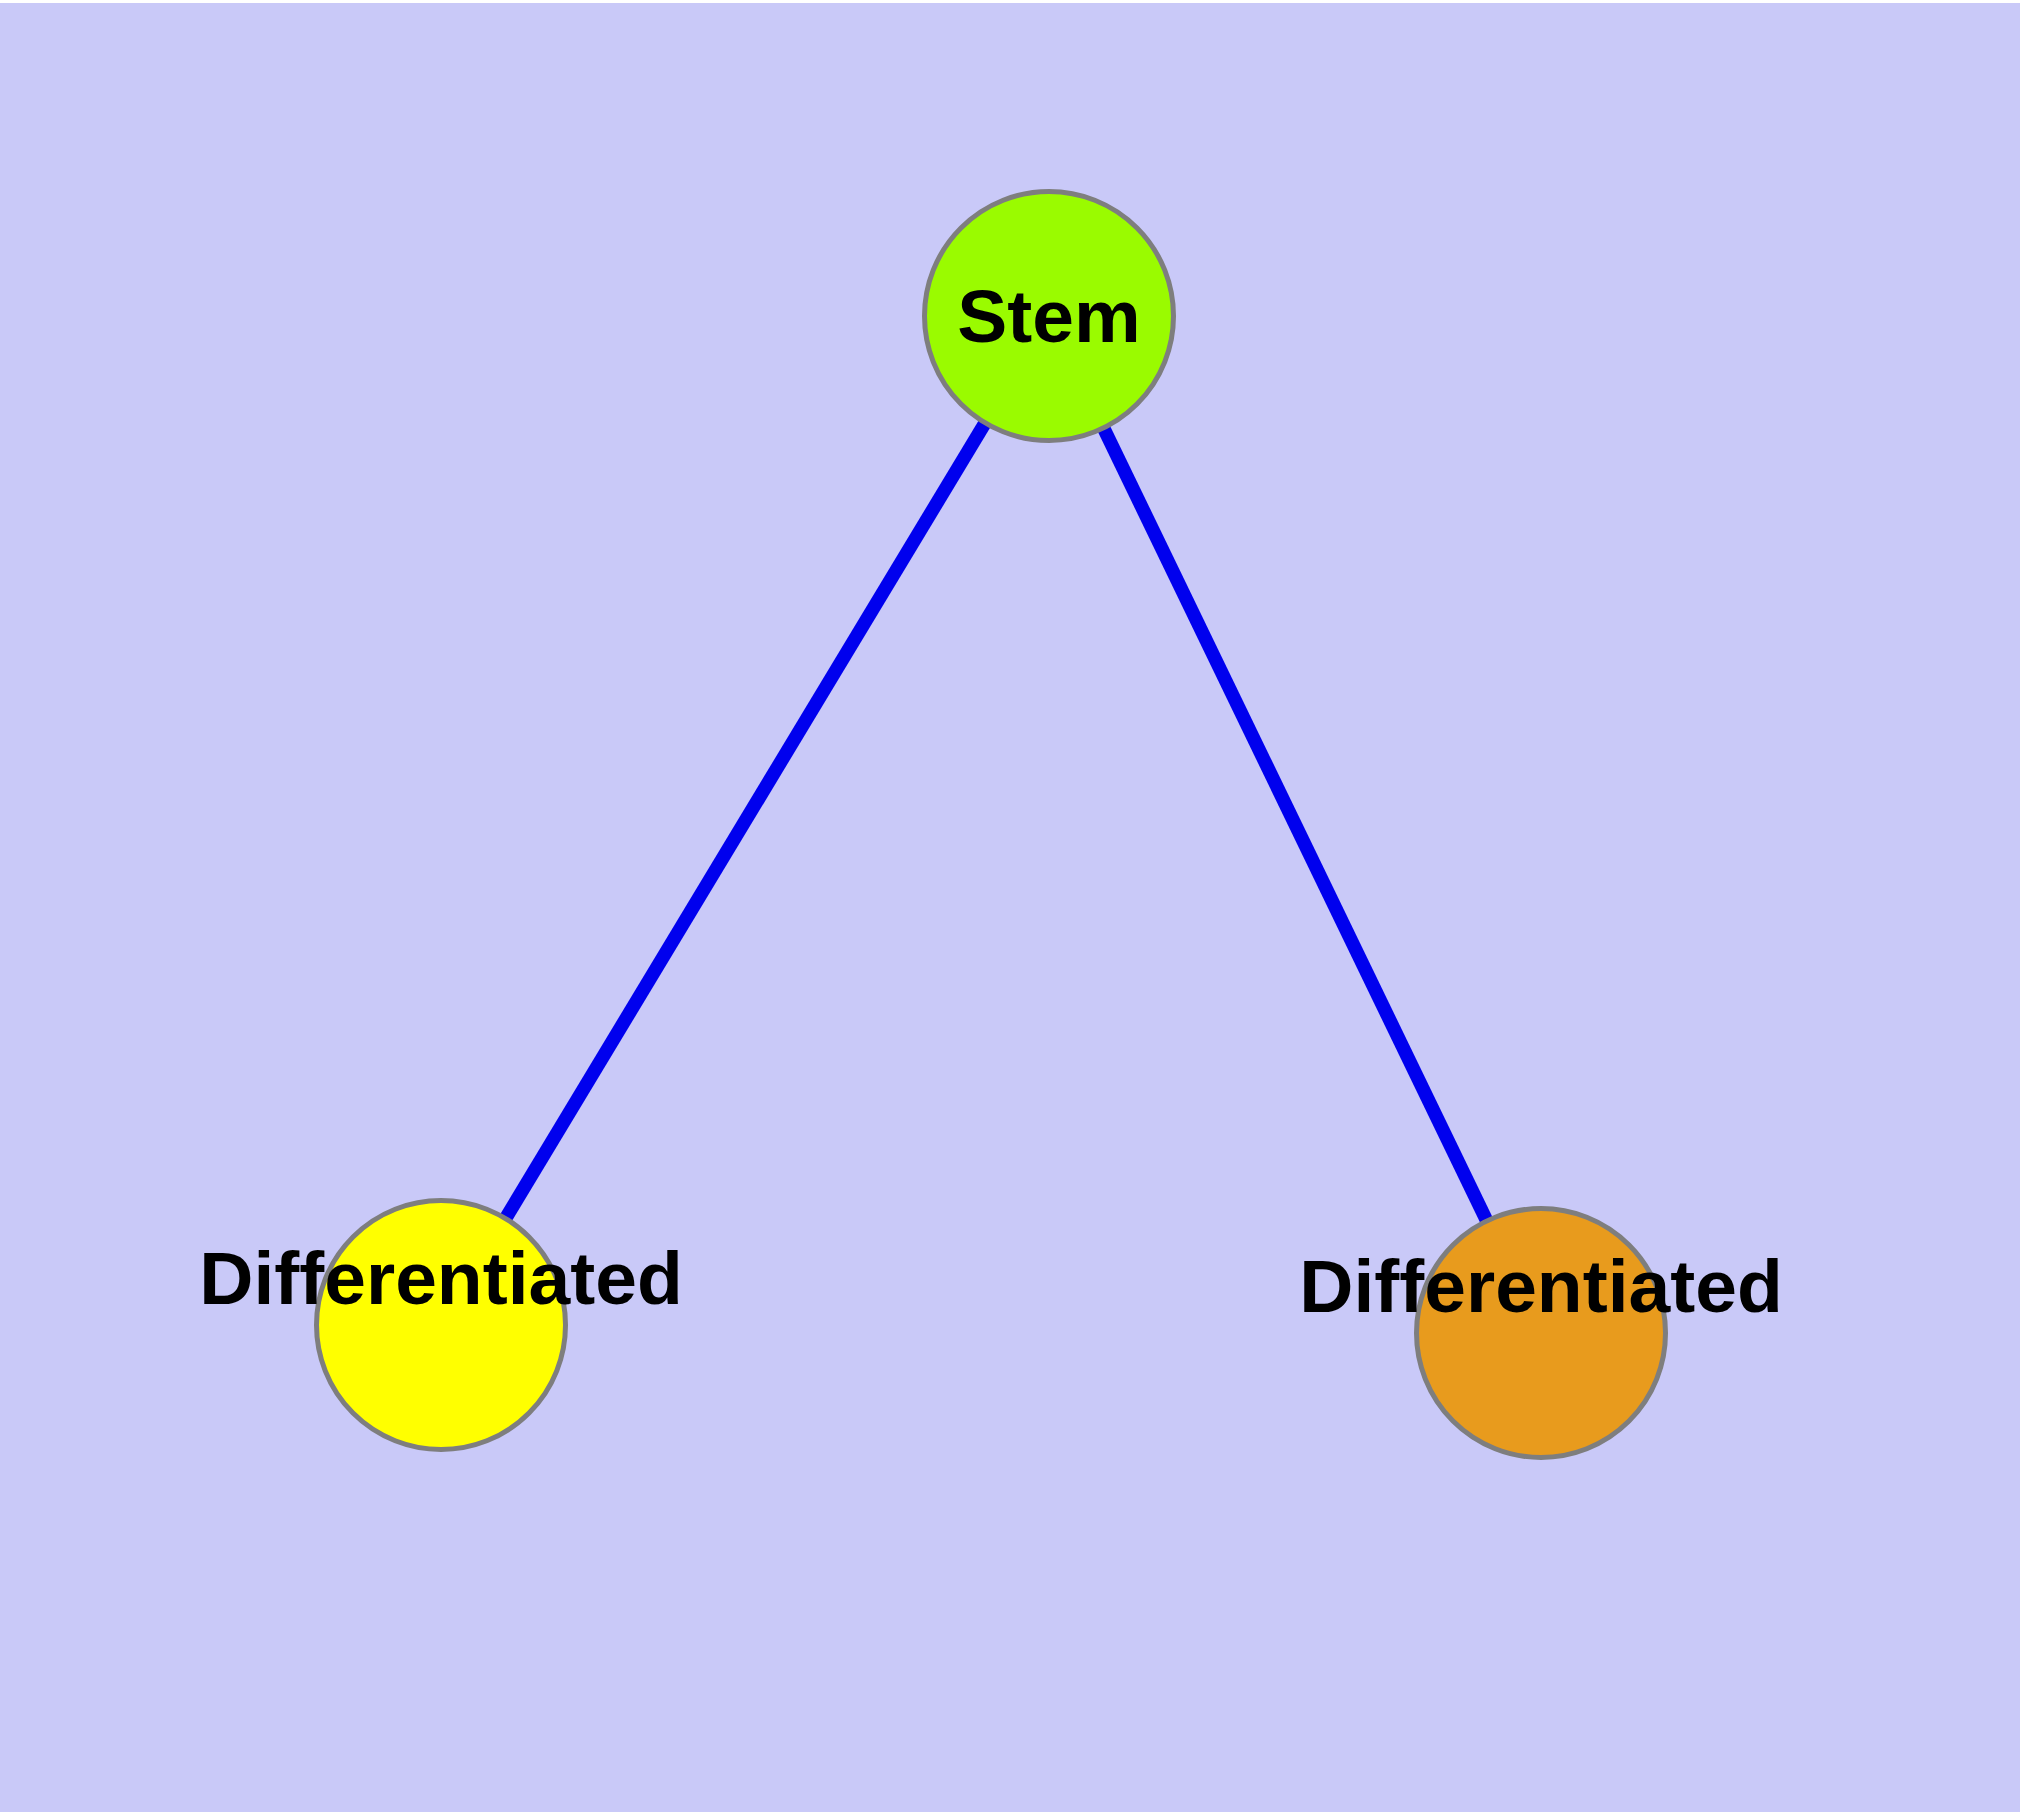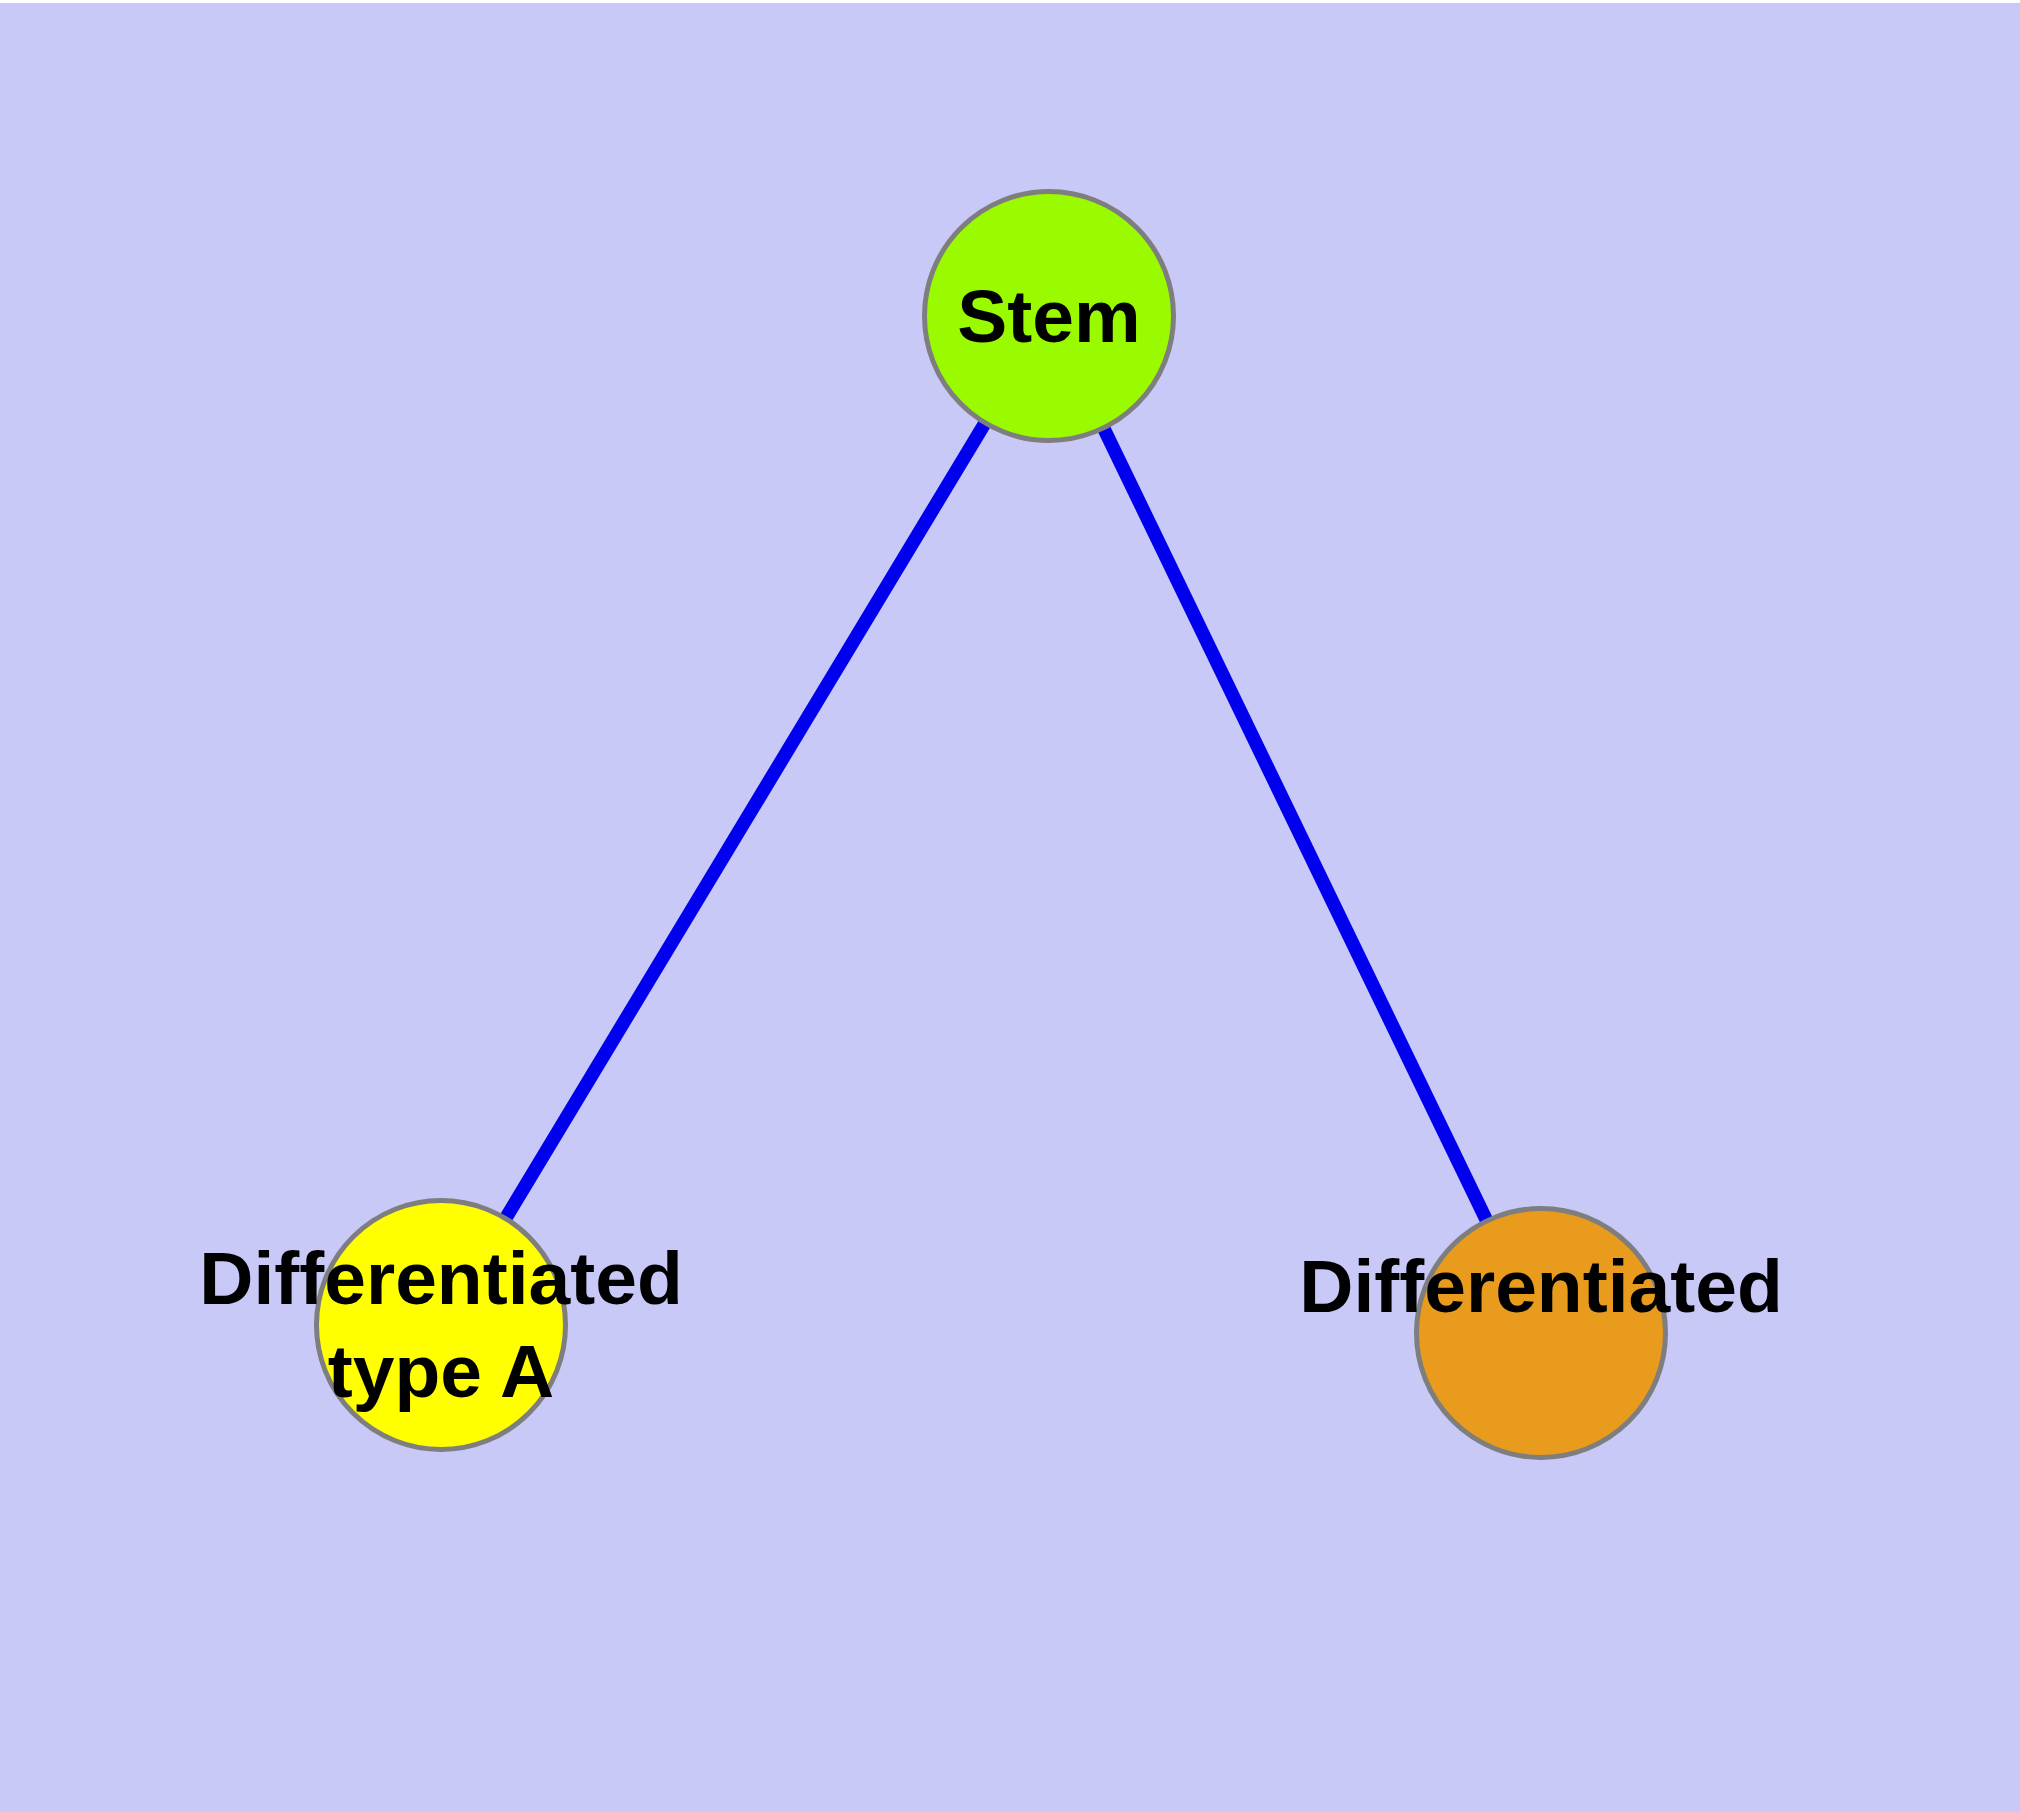--- a/index.html
+++ b/index.html
@@ -63,21 +63,20 @@
   <div class="node-circle" style="left: 922px; top: 189px; height: 254px; width: 254px; background: rgb(154, 251, 0); border-color: rgb(126, 126, 126);"></div>
   <div class="node-circle" style="left: 314px; top: 1198px; height: 254px; width: 254px; background: rgb(255, 255, 0); border-color: rgb(126, 126, 126);"></div>
   <div class="node-circle" style="left: 1414px; top: 1206px; height: 254px; width: 254px; background: rgb(232, 155, 29); border-color: rgb(126, 126, 126);"></div>
 
   <div class="node-label" style="left: 710px; top: 270px; line-height: 93px; color: rgb(0, 0, 0);">
     <span>Stem</span>
   </div>
 
   <div class="node-label" style="left: 102px; top: 1232px; line-height: 93px; color: rgb(0, 0, 0);">
     <span>Differentiated</span>
-    <span>type A</span>
   </div>
 
   <div class="node-label" style="left: 1202px; top: 1240px; line-height: 93px; color: rgb(0, 0, 0);">
     <span>Differentiated</span>
   </div>
 
 </div>
 
 
 </body></html>

